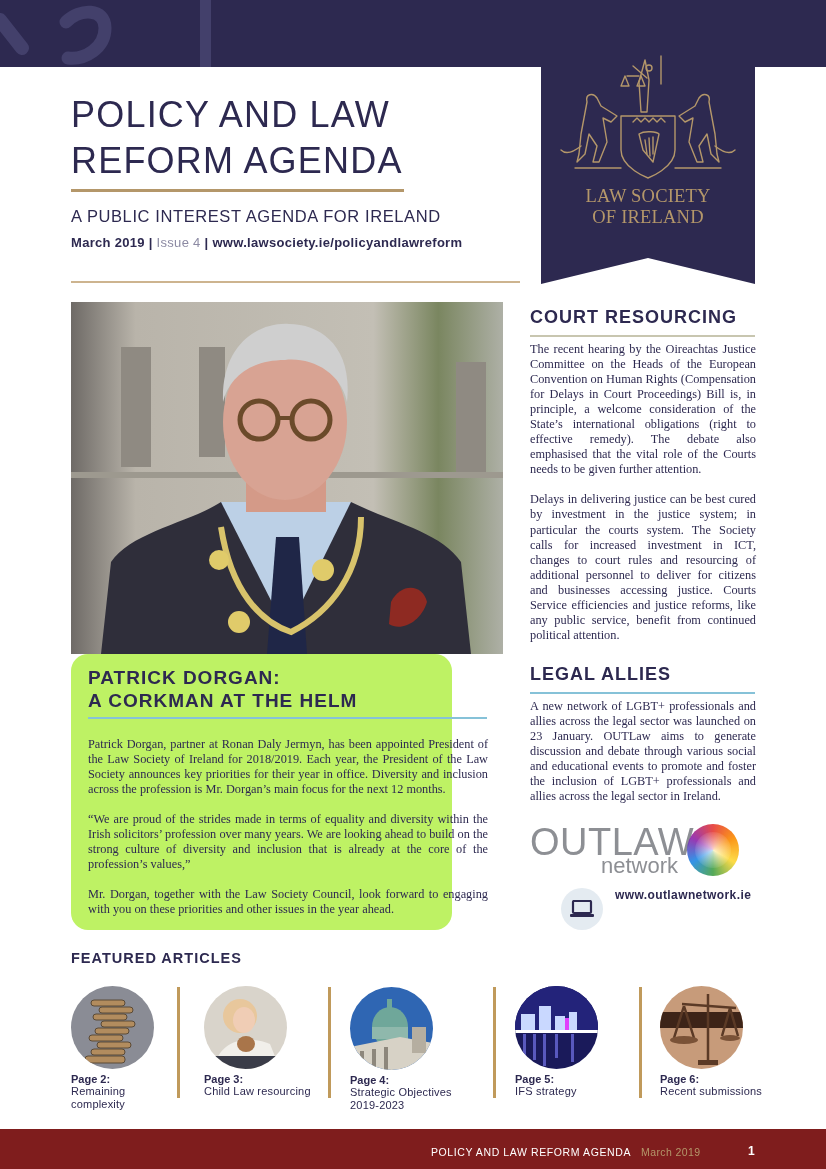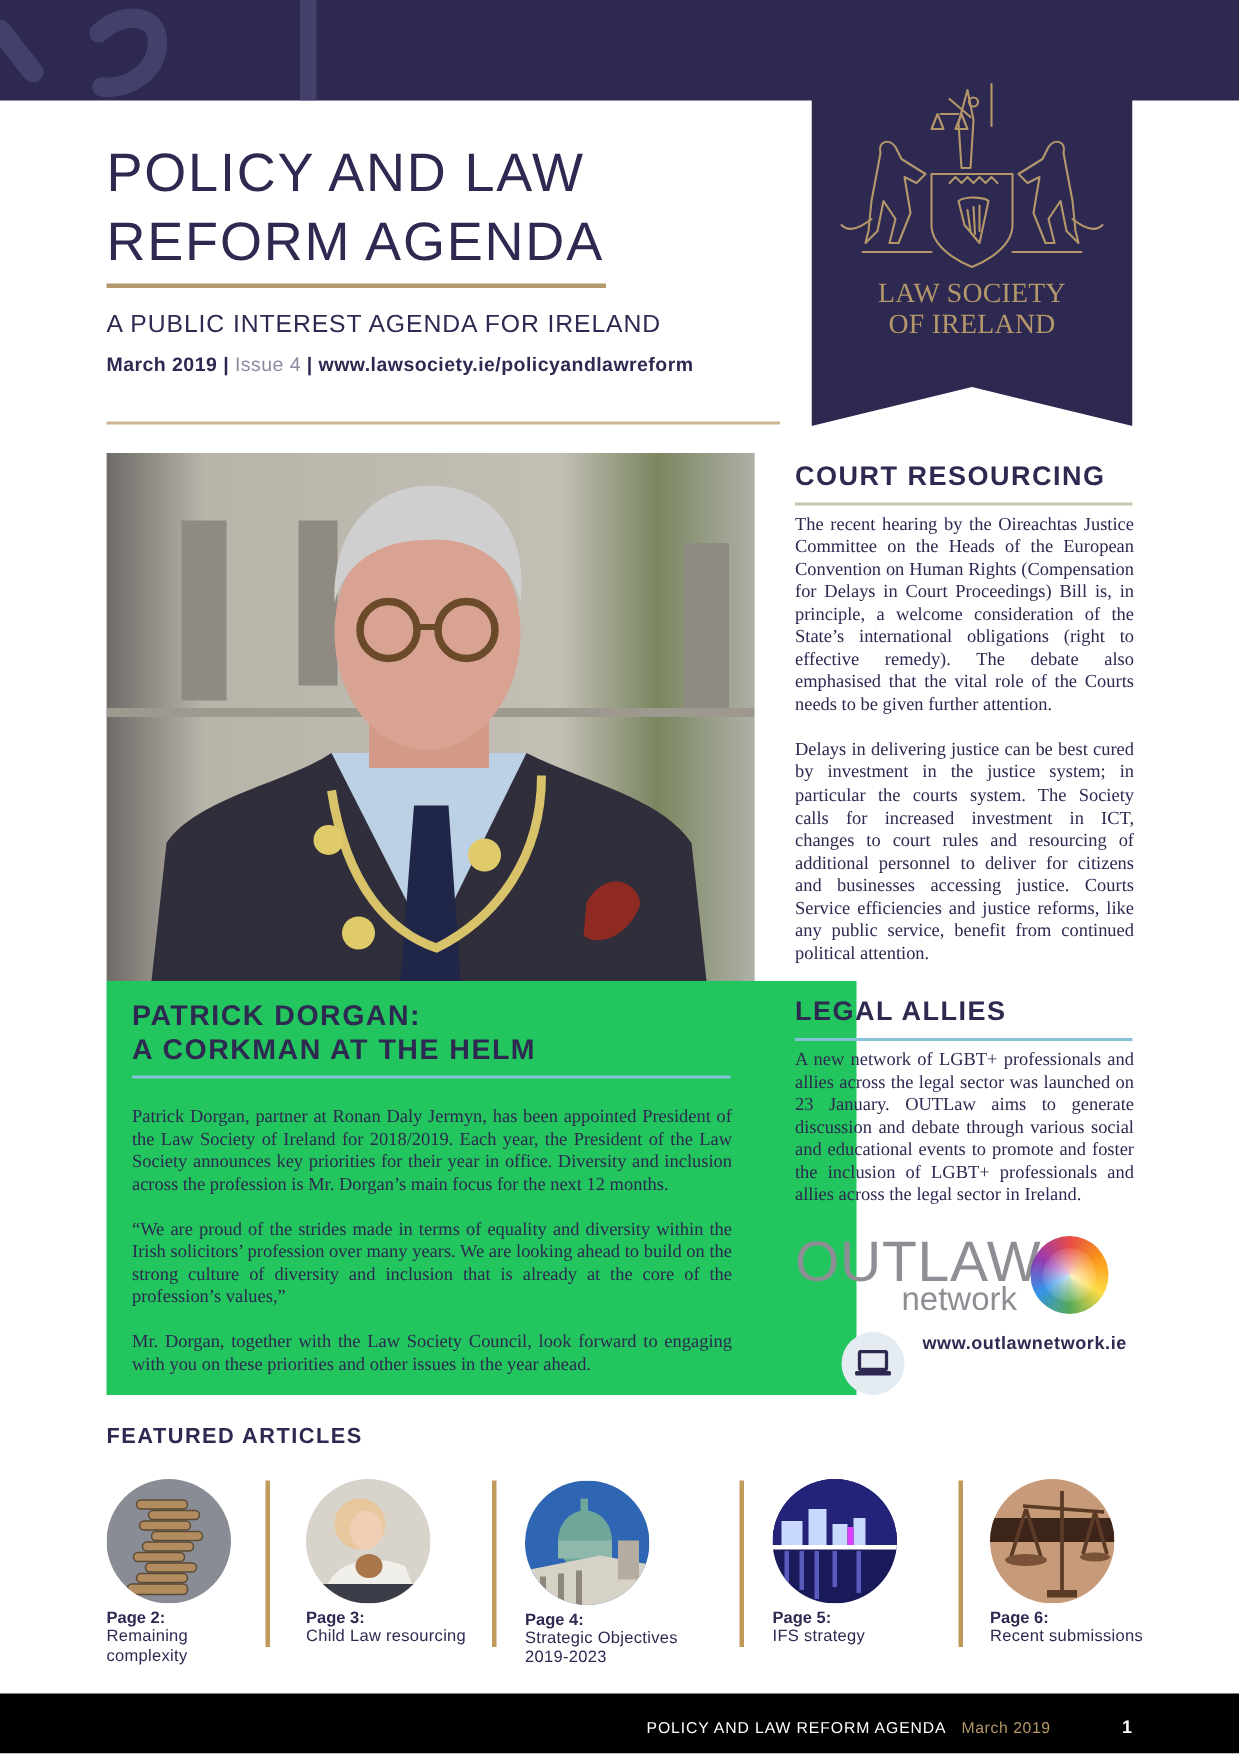--- a/index.html
+++ b/index.html
@@ -23,21 +23,21 @@
   .subtitle { position: absolute; left: 71px; top: 207px; font-size: 16.5px; letter-spacing: 0.6px; color: #2d2950; text-align: center; }
   .meta-line { position: absolute; left: 71px; top: 235px; font-size: 13px; font-weight: bold; color: #2d2950; letter-spacing: 0.3px; }
   .meta-line .issue { font-weight: normal; color: #8c8aa3; }
   .meta-rule { position: absolute; left: 71px; top: 281px; width: 449px; height: 2px; background: #cdb48f; }
 
   
   .photo { position: absolute; left: 71px; top: 302px; width: 432px; height: 352px; overflow: hidden; background: #a9a59d; }
   .photo svg { display: block; }
 
   
-  .feature { position: absolute; left: 71px; top: 654px; width: 500px; height: 276px; background: #22c55e; }
+  .feature { position: absolute; left: 71px; top: 654px; width: 381px; height: 276px; background: #bef264; border-radius: 17px; }
   .feature-title { position: absolute; left: 17px; top: 12px; font-size: 19px; line-height: 23px; letter-spacing: 1px; color: #2d2950; }
   .feature-rule { position: absolute; left: 17px; top: 63px; width: 399px; height: 2px; background: #86c2d8; }
   .feature-body { position: absolute; left: 17px; top: 83px; width: 400px; font-family: "Liberation Serif", serif; font-size: 12.3px; line-height: 15px; color: #2d2950; text-align: justify; }
   .feature-body p { margin-bottom: 15px; }
 
   
   .sec-title { position: absolute; left: 530px; font-size: 18px; letter-spacing: 1px; color: #2d2950; }
   .sec-rule { position: absolute; left: 530px; width: 225px; height: 2px; }
   .sec-body { position: absolute; left: 530px; width: 226px; font-family: "Liberation Serif", serif; font-size: 12.3px; line-height: 15.05px; color: #2d2950; text-align: justify; }
   .sec-body p { margin-bottom: 15px; }
@@ -55,21 +55,21 @@
 
   
   .fa-title { position: absolute; left: 71px; top: 950px; font-size: 14.5px; font-weight: bold; letter-spacing: 1px; color: #2d2950; }
   .fa-item { position: absolute; top: 986px; width: 130px; }
   .fa-thumb { width: 83px; height: 83px; border-radius: 50%; overflow: hidden; }
   .fa-page { margin-top: 4px; font-size: 11px; font-weight: bold; color: #2d2950; line-height: 12px; }
   .fa-label { font-size: 11px; color: #2d2950; line-height: 12.5px; letter-spacing: 0.2px; }
   .fa-divider { position: absolute; top: 987px; width: 3px; height: 111px; background: #c09a5b; }
 
   
-  .footer { position: absolute; left: 0; top: 1129px; width: 826px; height: 40px; background: #000000; }
+  .footer { position: absolute; left: 0; top: 1129px; width: 826px; height: 40px; background: #7f1d1d; }
   .footer-title { position: absolute; left: 431px; top: 17px; font-size: 10.5px; color: #ffffff; letter-spacing: 0.6px; }
   .footer-date { position: absolute; left: 641px; top: 17px; font-size: 10.5px; color: #b4976a; letter-spacing: 0.4px; }
   .footer-page { position: absolute; left: 748px; top: 15px; font-size: 12px; font-weight: bold; color: #ffffff; }
 </style>
 </head>
 <body>
 
 <div class="top-band">
   <svg width="826" height="67" viewBox="0 0 826 67">
     <path d="M0 20 L22 48" stroke="#43406b" stroke-width="14" stroke-linecap="round" fill="none"></path>

